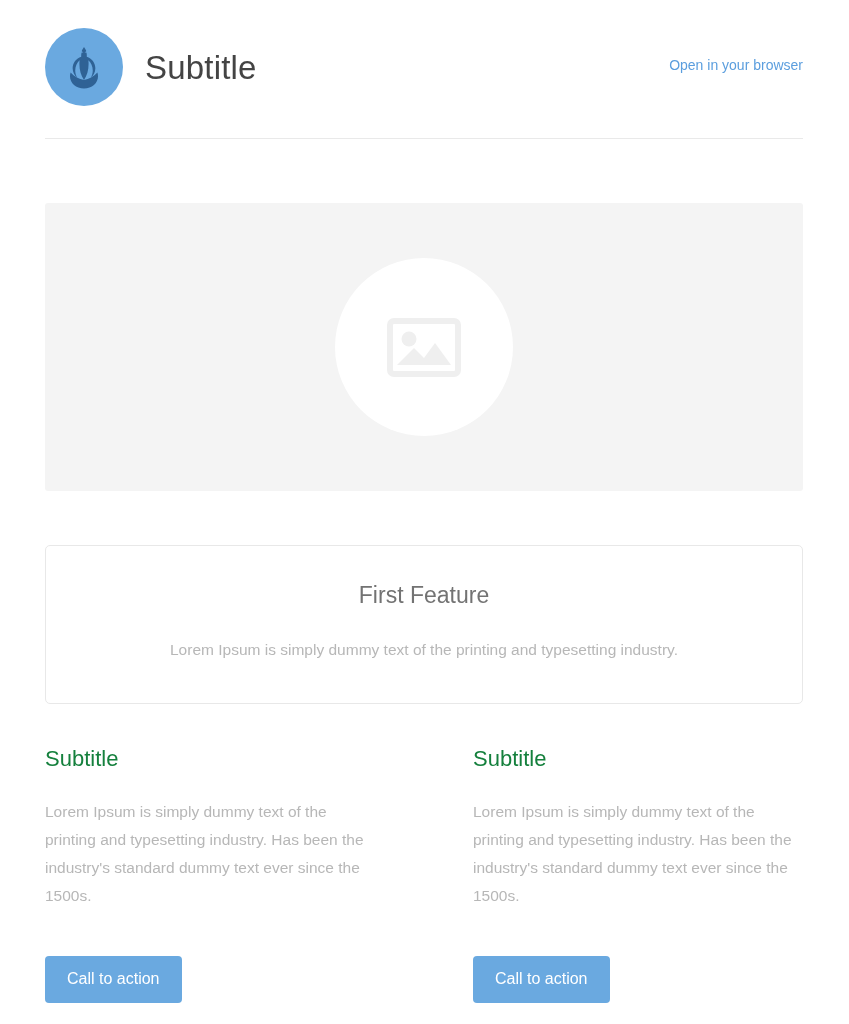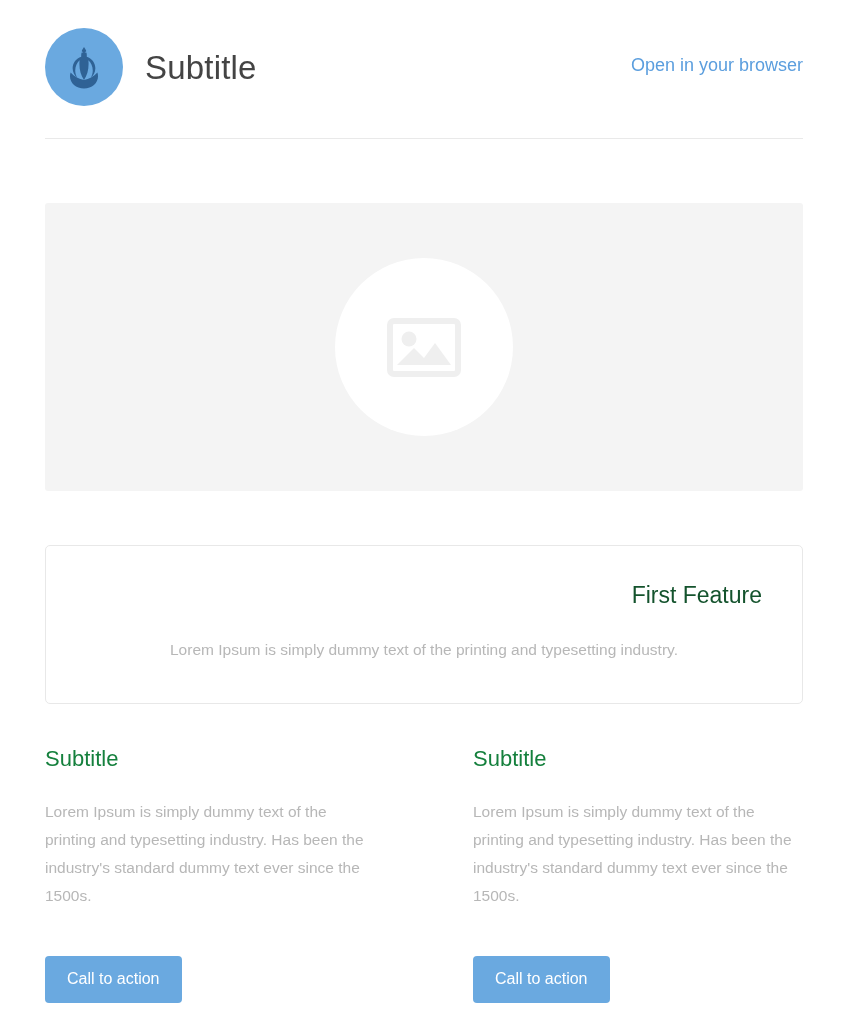--- a/index.html
+++ b/index.html
@@ -56,21 +56,21 @@
   .logo-circle svg { display: block; }
   .brand-name {
     margin-left: 22px;
     font-size: 33px;
     color: #444444;
     font-weight: 400;
     letter-spacing: 0.2px;
     line-height: 1;
   }
   .browser-link {
-    font-size: 18px;
+    font-size: 14px;
     color: #5b9ede;
     text-decoration: none;
     white-space: nowrap;
     padding-bottom: 4px;
   }
 
   .divider {
     height: 1px;
     background: #e9e9e9;
     width: 758px;
@@ -106,25 +106,24 @@
     width: 758px;
     box-sizing: border-box;
     border: 1px solid #e8e8e8;
     border-radius: 5px;
     padding: 36px 40px 40px 40px;
     text-align: center;
     background: #ffffff;
   }
   .feature-title {
     font-size: 23px;
-    color: #14532d;
+    color: #737373;
     font-weight: 400;
     margin: 0 0 26px 0;
     line-height: 1.2;
-    text-align: right;
   }
   .feature-body {
     font-size: 15.5px;
     color: #b7b7b7;
     line-height: 1.75;
     margin: 0;
   }
 
   
   .columns {

